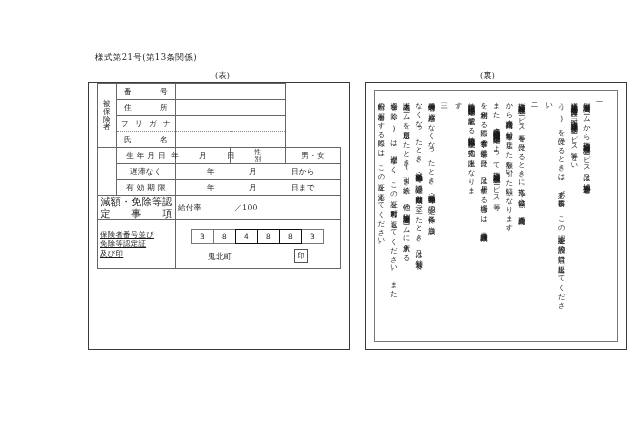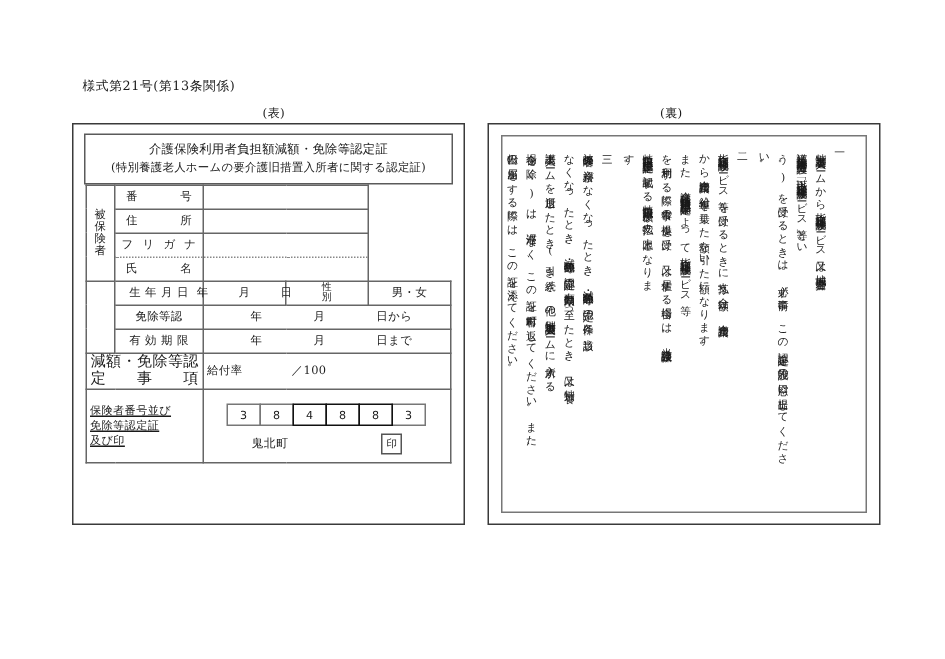--- a/index.html
+++ b/index.html
@@ -9,21 +9,21 @@
   }
   body {
     width: 630px;
     height: 439px;
     position: relative;
     font-family: "DejaVu Serif", "Liberation Serif", serif;
     color: #1a1a1a;
     overflow: hidden;
   }
 
-  .page { position: absolute; inset: 0; }
+  .page { position: absolute; inset: 0; margin-left: 40px; }
 
   
   .form-number {
     position: absolute;
     left: 55px; top: 52px;
     font-size: 8.5px;
     letter-spacing: 0.4px;
     white-space: nowrap;
   }
   .side-label-omote {
@@ -240,24 +240,20 @@
 </head>
 <body>
 
 <div class="page">
 
   <div class="form-number">様式第21号(第13条関係)</div>
   <div class="side-label-omote">(表)</div>
 
   <div class="card-omote">
 
-    <div class="title-box">
-      <div>介護保険利用者負担額減額・免除等認定証</div>
-      <div class="title-sub">(特別養護老人ホームの要介護旧措置入所者に関する認定証)</div>
-    </div>
 
 
     <table class="grid">
       <tbody>
           <tr>
         <td class="v-ins" rowspan="4">
           <span>被</span>
           <span>保</span>
           <span>険</span>
           <span>者</span>
@@ -310,21 +306,21 @@
             <span>日</span>
           </div>
         </td>
         <td class="sex-lbl">
           <span>性</span>
           <span>別</span>
         </td>
         <td class="sex-val">男・女</td>
       </tr>
       <tr>
-        <td class="lbl">免除等認</td>
+        <td class="lbl">遅滞なく</td>
         <td colspan="3" class="dt-cell">
           <div class="dt-inner2">
             <span>年</span>
             <span>月</span>
             <span>日から</span>
           </div>
         </td>
       </tr>
       <tr>
         <td class="lbl">有 効 期 限</td>

